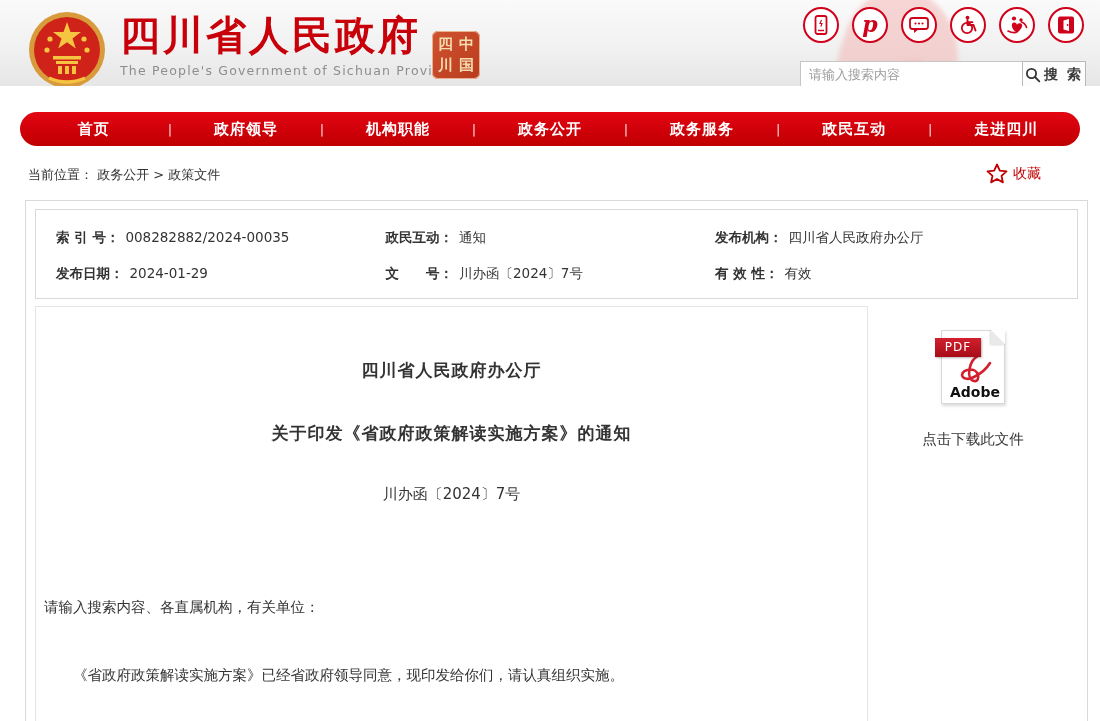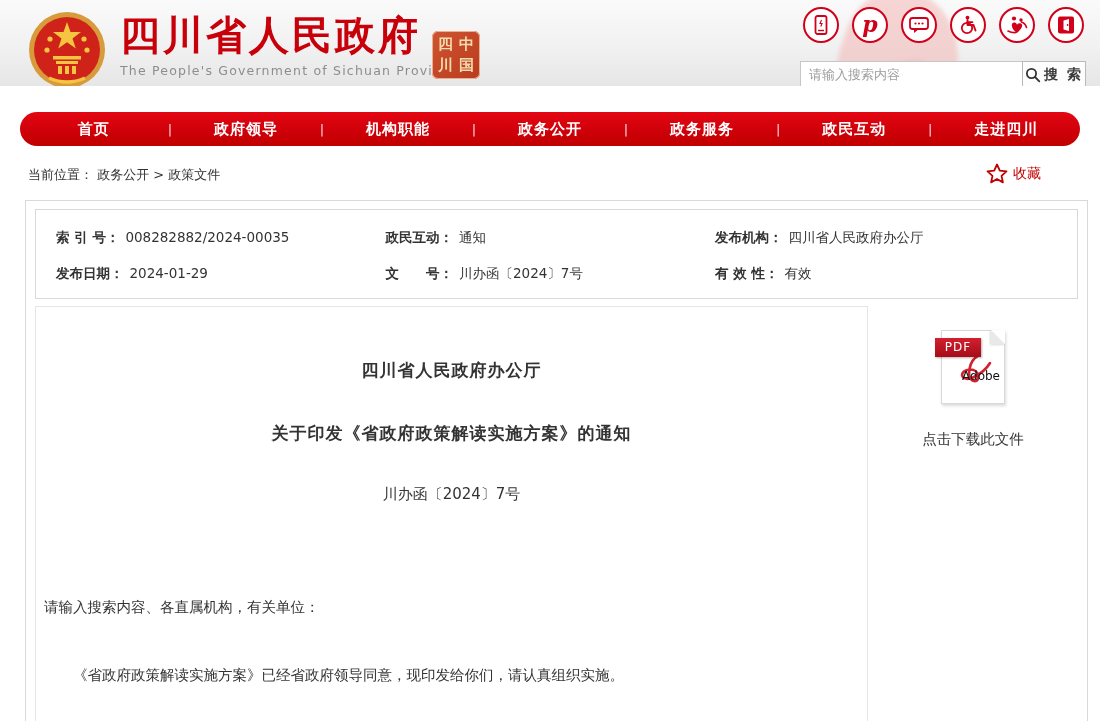--- a/index.html
+++ b/index.html
@@ -72,21 +72,21 @@
   .pdf-icon { position:relative; width:64px; height:74px; margin:0 auto; background:#fff;
               border:1px solid #d8d8d8; box-shadow:1px 2px 3px rgba(0,0,0,.15); cursor:pointer; }
   .pdf-fold { position:absolute; top:-1px; right:-1px; width:0; height:0;
               border-left:14px solid #e9e9e9; border-top:14px solid #fff; 
               filter:drop-shadow(-1px 1px 1px rgba(0,0,0,.15)); }
   .pdf-banner { position:absolute; top:7px; left:-7px; width:46px; height:19px;
                 background:linear-gradient(180deg,#d2202f,#a60c18); color:#fff; font-weight:normal;
                 font-size:12px; line-height:19px; text-align:center; letter-spacing:1px;
                 box-shadow:1px 1px 2px rgba(0,0,0,.3); }
   .pdf-swoosh { position:absolute; left:12px; top:22px; }
-  .pdf-brand { position:absolute; right:4px; bottom:20px; font-size:12px; font-weight:normal; color:#111; }
+  .pdf-brand { position:absolute; right:4px; bottom:3px; font-size:14px; font-weight:bold; color:#111; }
   .pdf-text { margin-top:26px; font-size:14.5px; color:#333; cursor:pointer; }
 </style>
 </head>
 <body>
 
 <div id="page">
 
   <div class="header">
     <div class="wm wm1"></div>
     <div class="wm wm2"></div>

